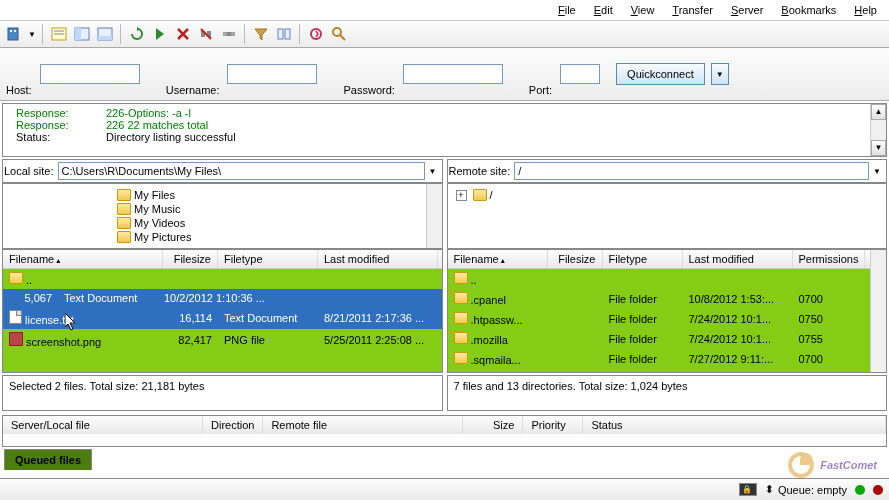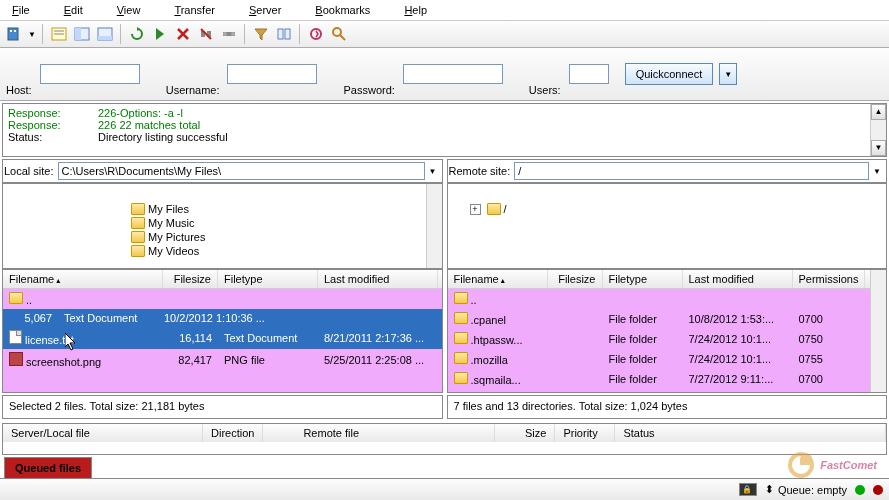--- a/index.html
+++ b/index.html
@@ -1,65 +1,65 @@
 <!DOCTYPE html>
 <html><head>
 <meta charset="utf-8">
 <style>
 * { box-sizing: border-box; margin: 0; padding: 0; font-family: Tahoma, Arial, sans-serif; font-size: 11px; }
 body { background: #fff; width: 889px; height: 500px; overflow: hidden; position: relative; }
-.menubar { display: flex; background: #fff; border-bottom: 1px solid #ccc; padding: 2px 4px; gap: 18px; }
+.menubar { display: flex; background: #fff; border-bottom: 1px solid #ccc; padding: 2px 4px; gap: 2px; justify-content: flex-end; }
 .menubar span { padding: 2px 8px; cursor: default; }
 .menubar span u { text-decoration: underline; }
 .toolbar { display: flex; background: linear-gradient(#fdfdfd,#ececec); border-bottom: 1px solid #aaa; padding: 3px 4px; gap: 3px; align-items: center; }
 .tbtn { width: 20px; height: 20px; display: flex; align-items: center; justify-content: center; cursor: pointer; }
 .tsep { width: 2px; height: 20px; border-left: 1px solid #bbb; margin: 0 2px; }
 .connbar { display: flex; background: linear-gradient(#fdfdfd,#ececec); border-bottom: 1px solid #aaa; padding: 4px 6px; gap: 6px; align-items: center; }
 .connbar label { margin-right: 2px; margin-top: 32px; }
 .connbar input { border: 1px solid #7a99b8; padding: 2px 3px; height: 20px; }
 .qcbtn { background: linear-gradient(#f7fbff,#cfe4f8); border: 1px solid #5a89b8; padding: 3px 10px; height: 22px; cursor: pointer; }
 .qcdrp { background: linear-gradient(#f7fbff,#cfe4f8); border: 1px solid #5a89b8; width: 18px; height: 22px; cursor: pointer; display:flex; align-items:center; justify-content:center; font-size:8px; }
-.logpane { border: 1px solid #888; margin: 2px; padding: 3px 5px; height: 54px; overflow: auto; position: relative; }
+.logpane { border: 1px solid #888; margin: 2px; padding: 3px 13px; height: 54px; overflow: auto; position: relative; }
 .logpane .row { display: flex; gap: 30px; }
 .logpane .lbl { width: 60px; }
 .green { color: #008000; }
 .sitesrow { display: flex; gap: 4px; padding: 0 2px; }
 .sitebox { flex: 1; display: flex; align-items: center; border: 1px solid #888; padding: 2px 1px; height: 24px; }
 .sitebox label { margin-right: 4px; }
 .sitebox input { flex: 1; border: 1px solid #7a99b8; padding: 2px 3px; height: 18px; }
 .sitebox .drop { width: 16px; text-align: center; cursor: pointer; font-size: 8px; }
 .panesrow { display: flex; gap: 4px; padding: 0 2px; }
-.treepane { flex: 1; border: 1px solid #888; height: 86px; overflow: auto; padding: 18px; background: #fff; position: relative; }
+.treepane { flex: 1; border: 1px solid #888; height: 66px; overflow: auto; padding: 4px; background: #fff; position: relative; }
 .treepane .node { display: flex; align-items: center; gap: 3px; padding: 1px 0; }
 .foldericon { width: 14px; height: 12px; background: linear-gradient(#ffe9a8,#f2c94c); border: 1px solid #cc9a00; border-radius: 1px; display: inline-block; }
 .listsrow { display: flex; gap: 4px; padding: 0 2px; }
-.listpane { flex: 1; border: 1px solid #888; height: 124px; overflow: auto; background: #f0abfc; display: flex; flex-direction: column; position:relative; }
+.listpane { flex: 1; border: 1px solid #888; height: 124px; overflow: auto; background: #84cc16; display: flex; flex-direction: column; position:relative; }
 .listhdr { display: flex; background: linear-gradient(#fdfdfd,#e9e9e9); border-bottom: 1px solid #ccc; position: sticky; top: 0; }
 .listhdr div { padding: 3px 6px; border-right: 1px solid #ddd; }
 .col-name { flex: 0 0 160px; } .col-size { flex: 0 0 55px; text-align: right; } .col-type { flex: 0 0 100px; } .col-mod { flex: 0 0 120px; }
 .r-col-name { flex: 0 0 100px; } .r-col-size { flex: 0 0 55px; text-align:right; } .r-col-type { flex: 0 0 80px; } .r-col-mod { flex: 0 0 110px; } .r-col-perm { flex: 0 0 70px; }
 .listbody { flex: 1; }
 .listrow { display: flex; padding: 2px 0; align-items: center; }
 .listrow div { padding: 1px 6px; }
 .listrow.sel { background: #2f6fc0; color: #fff; }
 .fileicon { width: 13px; height: 14px; background: #fff; border: 1px solid #888; display: inline-block; margin-right: 3px; position: relative; }
 .fileicon::after { content:""; position:absolute; top:0; right:0; width:4px; height:4px; background:#ddd; border-left:1px solid #888; border-bottom:1px solid #888; }
 .pngicon { width: 14px; height: 14px; background: #b44; border: 1px solid #822; display: inline-block; margin-right: 3px; }
 .statusrow { display: flex; gap: 4px; padding: 2px; }
-.statusbox { flex: 1; border: 1px solid #888; padding: 4px 6px; height: 24px; }
+.statusbox { flex: 1; border: 1px solid #888; padding: 4px 6px; height: 36px; }
 .queuepane { border: 1px solid #888; margin: 2px; height: 32px; }
 .queuepane .qhdr { display: flex; background: linear-gradient(#fdfdfd,#e9e9e9); }
 .queuepane .qhdr div { padding: 3px 8px; border-right: 1px solid #ddd; }
-.q-sf{flex:0 0 200px;} .q-dir{flex:0 0 60px;} .q-rf{flex:0 0 200px;margin-left:32px;} .q-sz{flex:0 0 60px;text-align:right;} .q-pr{flex:0 0 60px;} .q-st{flex:1;}
+.q-sf{flex:0 0 200px;} .q-dir{flex:0 0 60px;} .q-rf{flex:0 0 200px;} .q-sz{flex:0 0 60px;text-align:right;} .q-pr{flex:0 0 60px;} .q-st{flex:1;}
 .tabsrow { padding: 0 4px; display: flex; gap: 0; }
 .tab { border: 1px solid #888; border-bottom: none; padding: 4px 10px; background: #f0f0f0; cursor: pointer; }
-.tab.active { background: #b91c1c; font-weight: bold; }
+.tab.active { background: #4d7c0f; font-weight: bold; }
 .bottombar { position: absolute; bottom: 0; left: 0; right: 0; height: 22px; border-top: 1px solid #888; background: linear-gradient(#fdfdfd,#e9e9e9); display: flex; align-items: center; justify-content: flex-end; padding: 0 6px; gap: 8px; }
 .dot { width: 10px; height: 10px; border-radius: 50%; display: inline-block; }
-.watermark { position: absolute; bottom: 22px; right: 12px; font-size: 26px; font-weight: bold; font-style: italic; color: #be185d; opacity: 0.55; display: flex; align-items: center; gap: 6px; pointer-events:none; }
+.watermark { position: absolute; bottom: 22px; right: 12px; font-size: 26px; font-weight: bold; font-style: italic; color: #4c1d95; opacity: 0.55; display: flex; align-items: center; gap: 6px; pointer-events:none; }
 .watermark .wmicon { width: 26px; height: 26px; border: 4px solid #e0a030; border-radius: 50%; position: relative; }
 .watermark .wmicon::after { content:""; position:absolute; top:-3px; left:8px; width:12px; height:12px; background:#e0a030; border-radius:50% 50% 0 0; }
 .sortarrow { font-size: 8px; display: inline-block; margin-left: 2px; }
 .scrolltrack { position: absolute; right: 0; top: 0; bottom: 0; width: 16px; background: #f0f0f0; border-left: 1px solid #ccc; }
 .cursor-img { position:absolute; pointer-events:none; z-index:100; }
 .logscroll .sbtn { height:16px; background:linear-gradient(#fdfdfd,#e0e0e0); border:1px solid #aaa; font-size:8px; text-align:center; line-height:14px; }
 .expander { width:11px; height:11px; border:1px solid #888; display:inline-flex; align-items:center; justify-content:center; font-size:9px; line-height:9px; background:#fff; margin-right:3px; }
 </style>
 </head>
 <body>
@@ -161,21 +161,21 @@
     </div>
 </div>
 
 <div class="connbar">
   <label>Host:</label>
   <input style="width: 100px;">
   <label style="margin-left:20px;">Username:</label>
   <input style="width: 90px;">
   <label style="margin-left:20px;">Password:</label>
   <input type="password" style="width: 100px;">
-  <label style="margin-left:20px;">Users:</label>
+  <label style="margin-left:20px;">Port:</label>
   <input style="width: 40px;">
   <button class="qcbtn" style="margin-left:10px;">Quickconnect</button>
   <div class="qcdrp">▼</div>
 </div>
 
 <div class="logpane">
   <div class="row green">
       <span class="lbl">Response:</span>
       <span>226-Options: -a -l</span>
     </div>
@@ -212,25 +212,25 @@
     <div class="node" style="padding-left:110px;">
         <span class="foldericon"></span>
         <span>My Files</span>
       </div>
     <div class="node" style="padding-left:110px;">
         <span class="foldericon"></span>
         <span>My Music</span>
       </div>
     <div class="node" style="padding-left:110px;">
         <span class="foldericon"></span>
+        <span>My Videos</span>
+      </div>
+    <div class="node" style="padding-left:110px;">
+        <span class="foldericon"></span>
         <span>My Pictures</span>
-      </div>
-    <div class="node" style="padding-left:110px;">
-        <span class="foldericon"></span>
-        <span>My Videos</span>
       </div>
     <div class="scrolltrack"></div>
   </div>
   <div class="treepane">
     <div class="node" style="padding-left:4px;">
         <span class="expander">+</span>
         <span class="foldericon"></span>
         <span>/</span>
       </div>
   </div>

